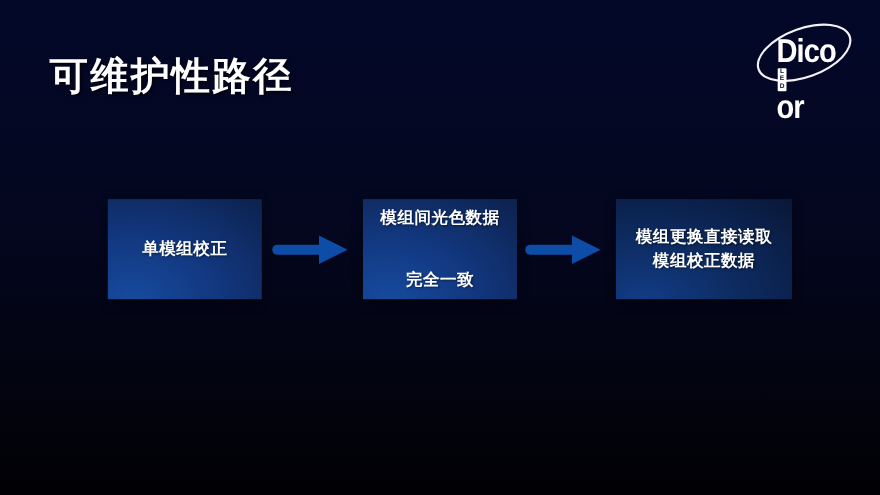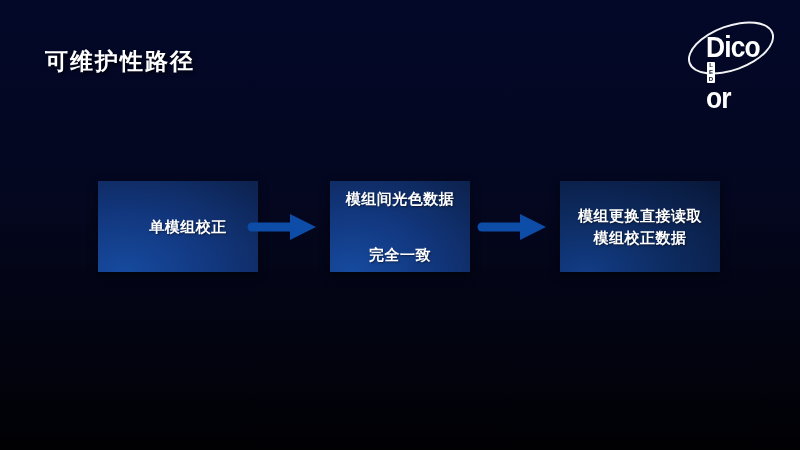--- a/index.html
+++ b/index.html
@@ -7,21 +7,21 @@
     position:relative;
     width:800px;height:450px;
     overflow:hidden;
     font-family:"Liberation Sans","DejaVu Sans",sans-serif;
     background:linear-gradient(180deg,var(--background-top,#030829) 0%,#04071f 45%,var(--background-bottom,#010104) 100%);
   }
 
   
   .title{
     position:absolute;left:45px;top:46px;
-    font-size:23px;font-weight:bold;color:var(--text,#ffffff);
+    font-size:35px;font-weight:bold;color:var(--text,#ffffff);
     letter-spacing:2px;
     text-shadow:2px 2px 3px rgba(0,0,0,.65);
   }
 
   
   .logo{
     position:absolute;right:33px;top:32px;
     height:36px;
     color:#fff;font-weight:bold;
     display:flex;
@@ -57,21 +57,21 @@
   
   .step-box{
     position:absolute;top:181px;height:91px;
     display:flex;flex-direction:column;align-items:center;justify-content:center;
     background:radial-gradient(150% 170% at 16% 100%,var(--box-bright,#164a9e) 0%,#12377e 38%,var(--box-dark,#0a1838) 100%);
     box-shadow:0 3px 8px rgba(0,0,0,.55);
   }
   .step-box.dark{
     background:radial-gradient(150% 170% at 16% 100%,#123c85 0%,#0d2a5e 38%,#070f28 100%);
   }
-  #step1{left:98px;width:140px;padding-left:20px;}
+  #step1{left:98px;width:140px;}
   #step2{left:330px;width:140px;gap:34px;}
   #step3{left:560px;width:160px;}
   .step-line{
     color:var(--text,#ffffff);font-size:15px;font-weight:bold;
     line-height:22px;letter-spacing:.5px;white-space:nowrap;
     text-shadow:1px 1px 2px rgba(0,0,0,.5);
   }
 
   
   .arrow{position:absolute;top:211px;width:72px;height:32px;color:var(--arrow,#0d4da8);}

